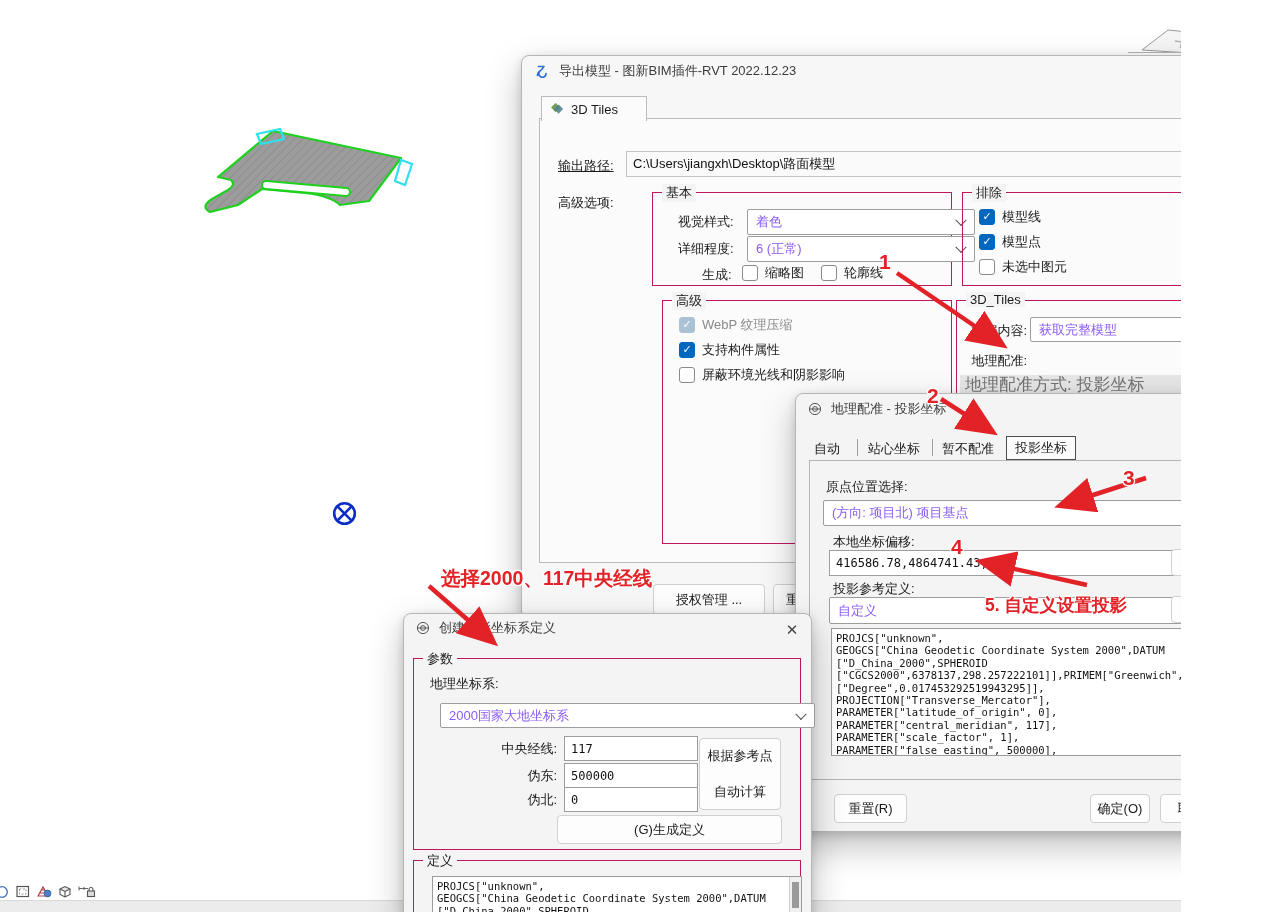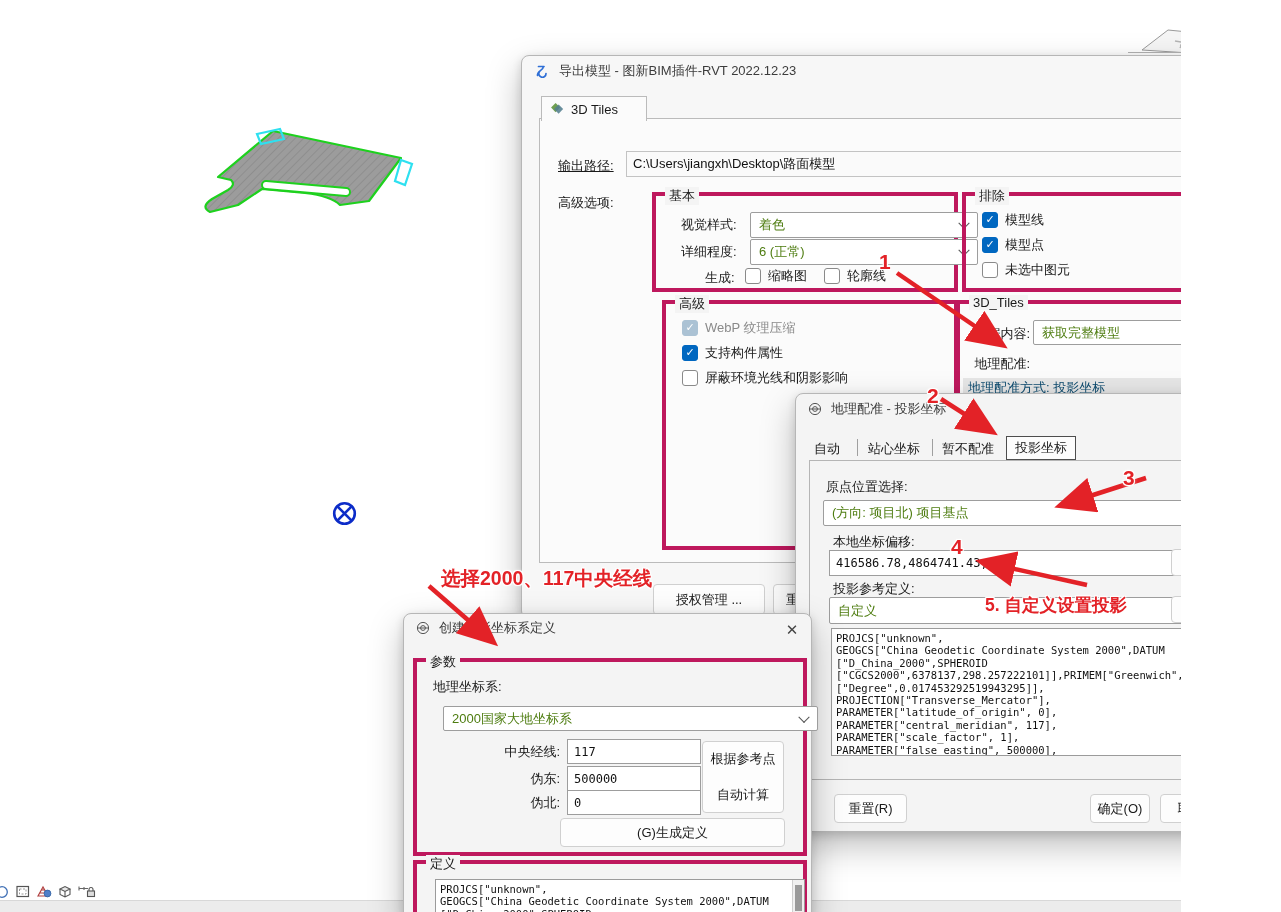--- a/index.html
+++ b/index.html
@@ -6,43 +6,43 @@
   #canvas{position:relative;width:1181px;height:912px;background:#ffffff;overflow:hidden;
           font-family:"Liberation Sans",sans-serif;color:#1a1a1a;}
   .abs{position:absolute;}
   .label{position:absolute;font-size:13px;color:#1a1a1a;white-space:nowrap;}
   .win{position:absolute;background:#f4f4f4;border:1px solid #b6b6b6;border-radius:8px;
        box-shadow:0 14px 34px rgba(0,0,0,.26),0 3px 10px rgba(0,0,0,.14);}
   .titlebar{position:absolute;left:0;top:0;right:0;height:30px;display:flex;align-items:center;
             gap:9px;padding:0 12px;font-size:13px;color:#3c3c3c;}
   .closex{position:absolute;width:24px;height:22px;display:flex;align-items:center;justify-content:center;
           font-size:15px;color:#444;cursor:default;}
-  .fs{position:absolute;border:4px solid #be185d;}
+  .fs{position:absolute;border:1px solid #be185d;}
   .fs .legend{position:absolute;top:-9px;left:9px;padding:0 4px;font-size:13px;color:#1a1a1a;}
   .bg-panel .legend{background:#fbfbfb;}
   .bg-win .legend{background:#f4f4f4;}
   .combo{position:absolute;background:#fff;border:1px solid #9d9d9d;border-radius:2px;
-         font-size:13px;display:flex;align-items:center;padding:0 22px 0 8px;color:#4d7c0f;}
+         font-size:13px;display:flex;align-items:center;padding:0 22px 0 8px;color:#8b5cf6;}
   .chev{position:absolute;right:9px;top:50%;width:7px;height:7px;border-right:1.4px solid #555;
         border-bottom:1.4px solid #555;transform:translateY(-72%) rotate(45deg);}
   .input{position:absolute;background:#fff;border:1px solid #9d9d9d;display:flex;
          align-items:center;padding:0 6px;font-size:12px;color:#111;}
   .mono{font-family:"DejaVu Sans Mono",monospace;}
   .btn{position:absolute;background:#fdfdfd;border:1px solid #d0d0d0;border-radius:4px;
        font-size:13px;color:#1a1a1a;display:flex;align-items:center;justify-content:center;}
   .btn.accent{border:1px solid #0067c0;}
   .cbrow{position:absolute;display:flex;align-items:center;gap:7px;font-size:13px;white-space:nowrap;}
   .cb{width:14px;height:14px;border:1px solid #8a8a8a;border-radius:3px;background:#fff;
       flex:0 0 auto;position:relative;}
   .cb.on{background:#0067c0;border-color:#0067c0;}
   .cb.on::after{content:"✓";position:absolute;left:0;top:-1px;width:14px;text-align:center;
                 color:#fff;font-size:11px;line-height:15px;}
   .cb.dis{background:#abc2d4;border-color:#abc2d4;}
   .graybar{position:absolute;background:#e6e6e6;display:flex;align-items:center;
-           font-size:13px;color:#0c4a6e;padding:0 5px;white-space:nowrap;overflow:hidden;}
+           font-size:17px;color:#737373;padding:0 5px;white-space:nowrap;overflow:hidden;}
   .tab-plain{position:absolute;font-size:13px;color:#222;white-space:nowrap;}
   .tab-box{position:absolute;border:1px solid #4d4d4d;background:#fcfcfc;font-size:13px;
            display:flex;align-items:center;justify-content:center;white-space:nowrap;}
   .vsep{position:absolute;width:1px;background:#9f9f9f;}
   pre.wkt{margin:0;font-family:"DejaVu Sans Mono",monospace;font-size:10.5px;
           line-height:12.4px;color:#111;white-space:pre;}
   .wktbox{position:absolute;background:#fff;border:1px solid #9b9b9b;padding:3px 4px;overflow:hidden;}
   .anno{position:absolute;color:#e32227;font-weight:700;
         text-shadow:-1px -1px 0 #fff,1px -1px 0 #fff,-1px 1px 0 #fff,1px 1px 0 #fff,0 0 4px #fff;}
   .statusbar{position:absolute;left:0;top:900px;width:1281px;height:12px;background:#ececec;

